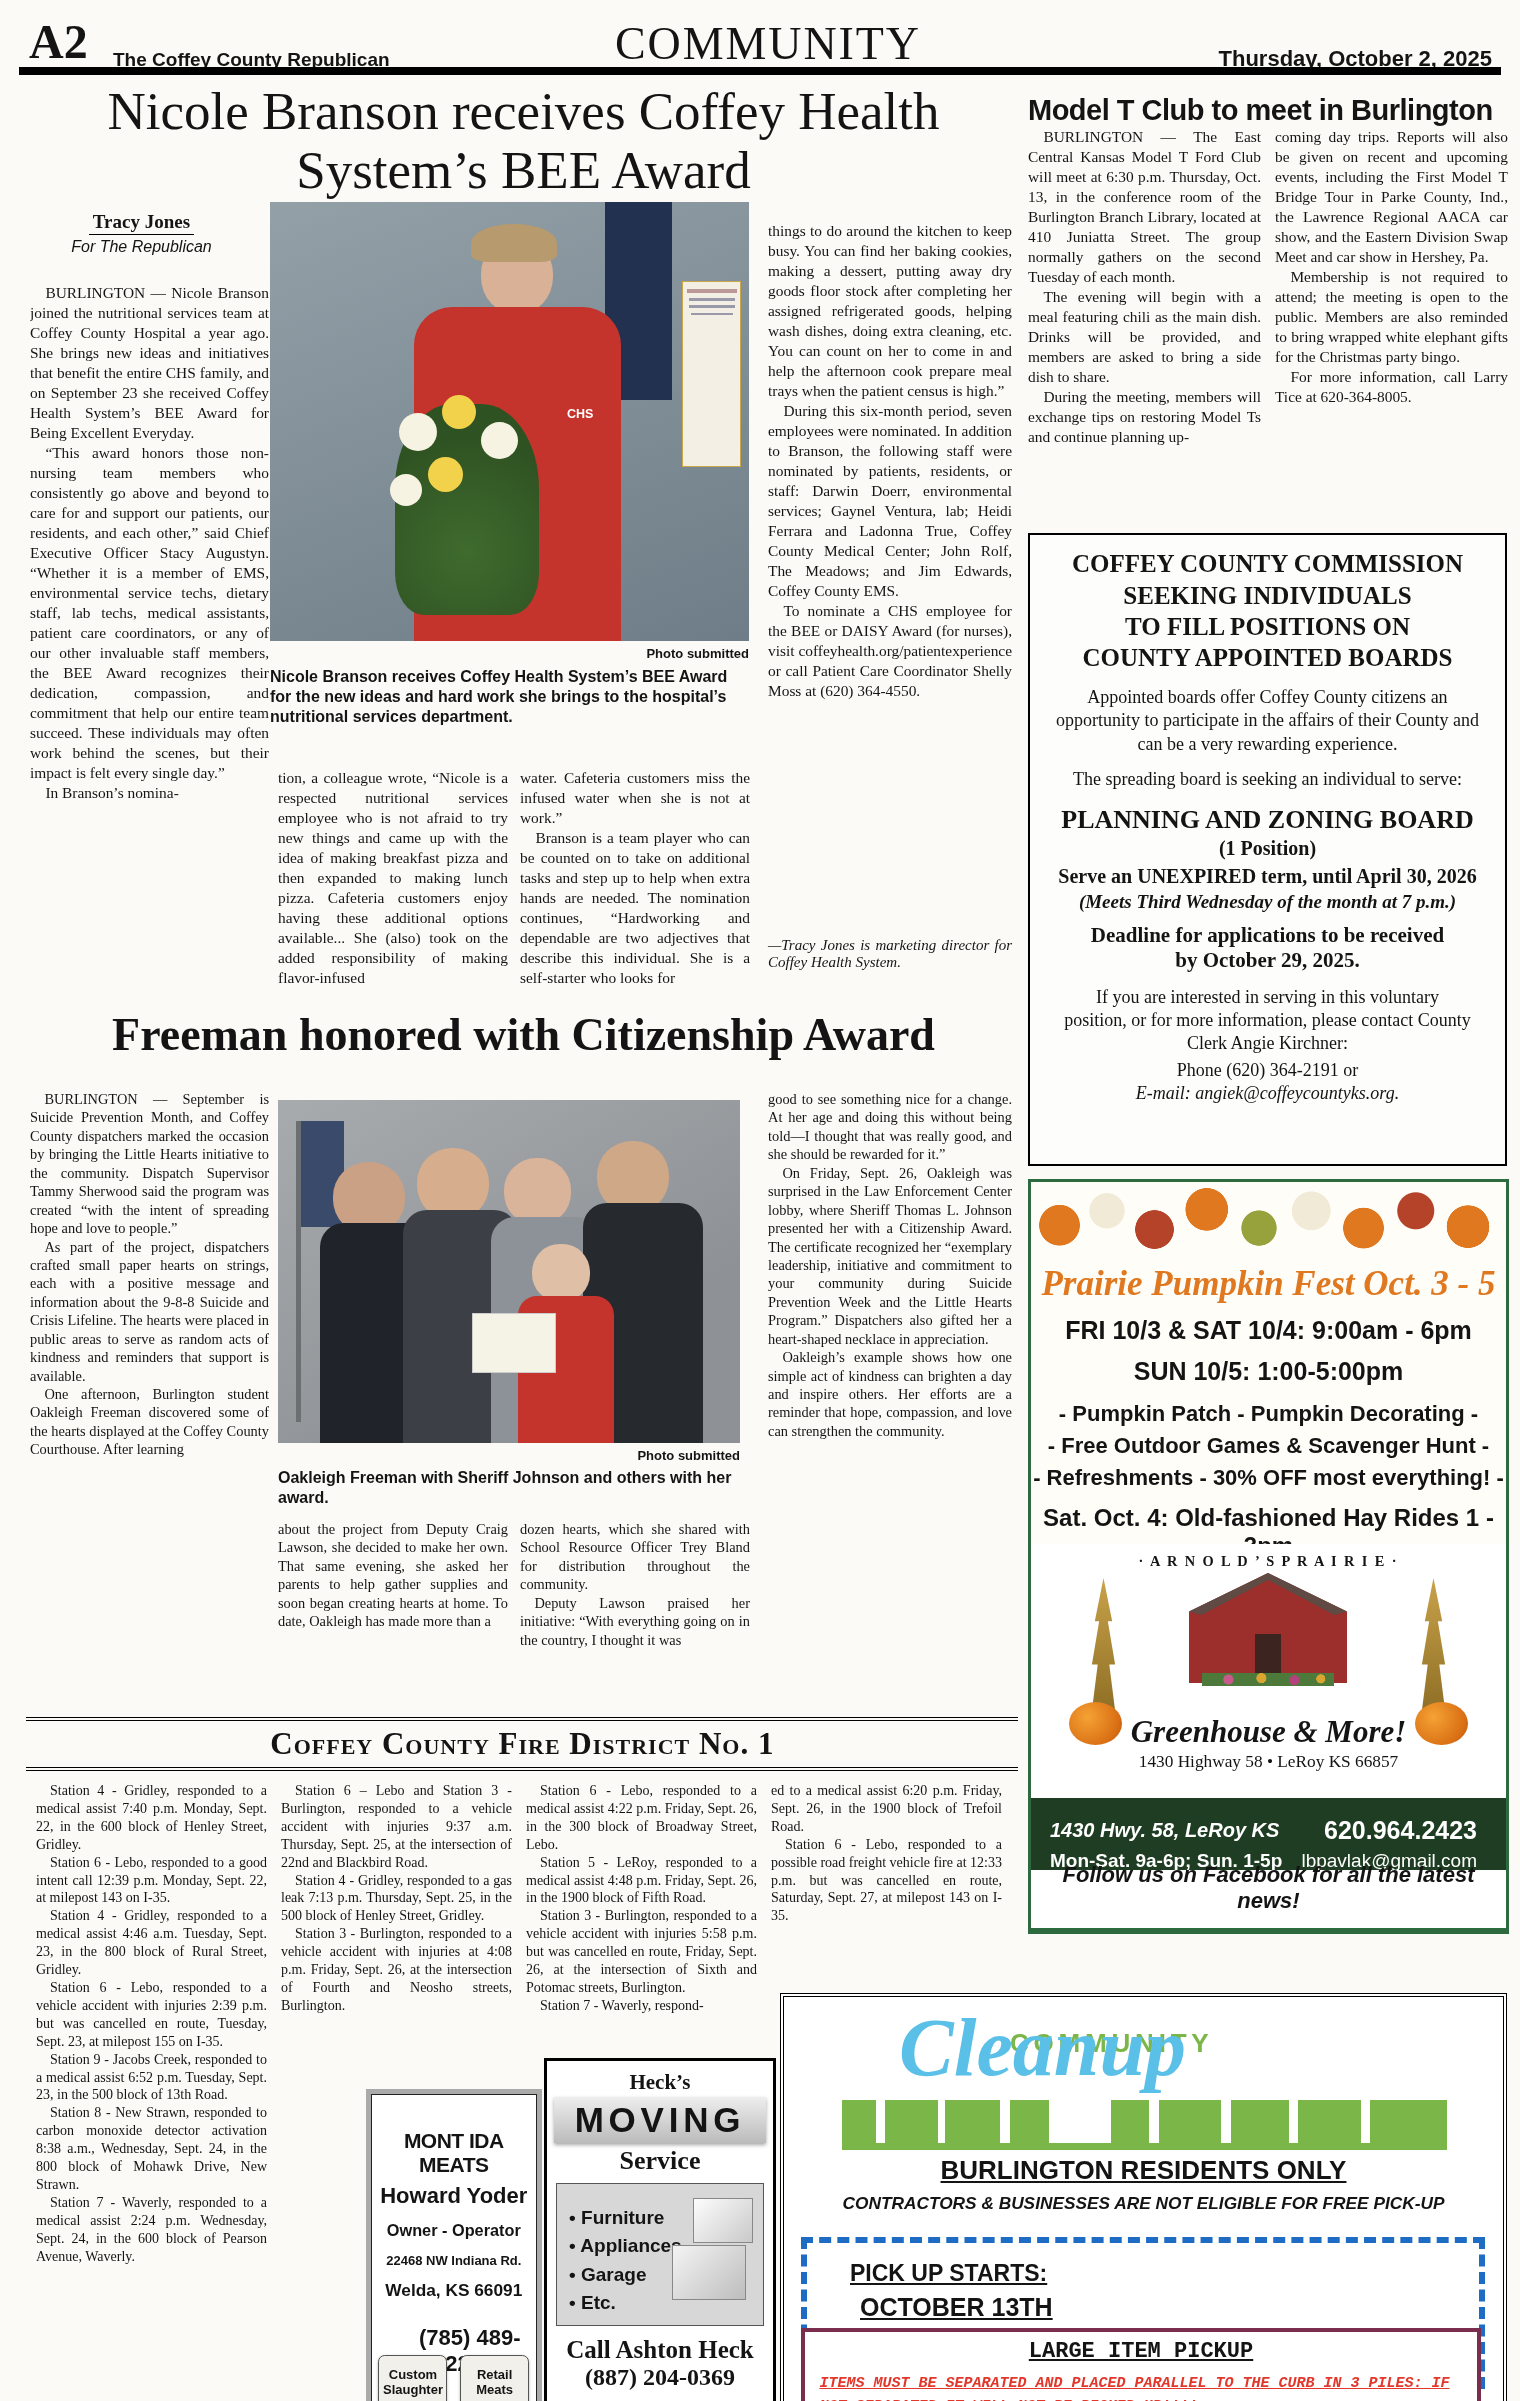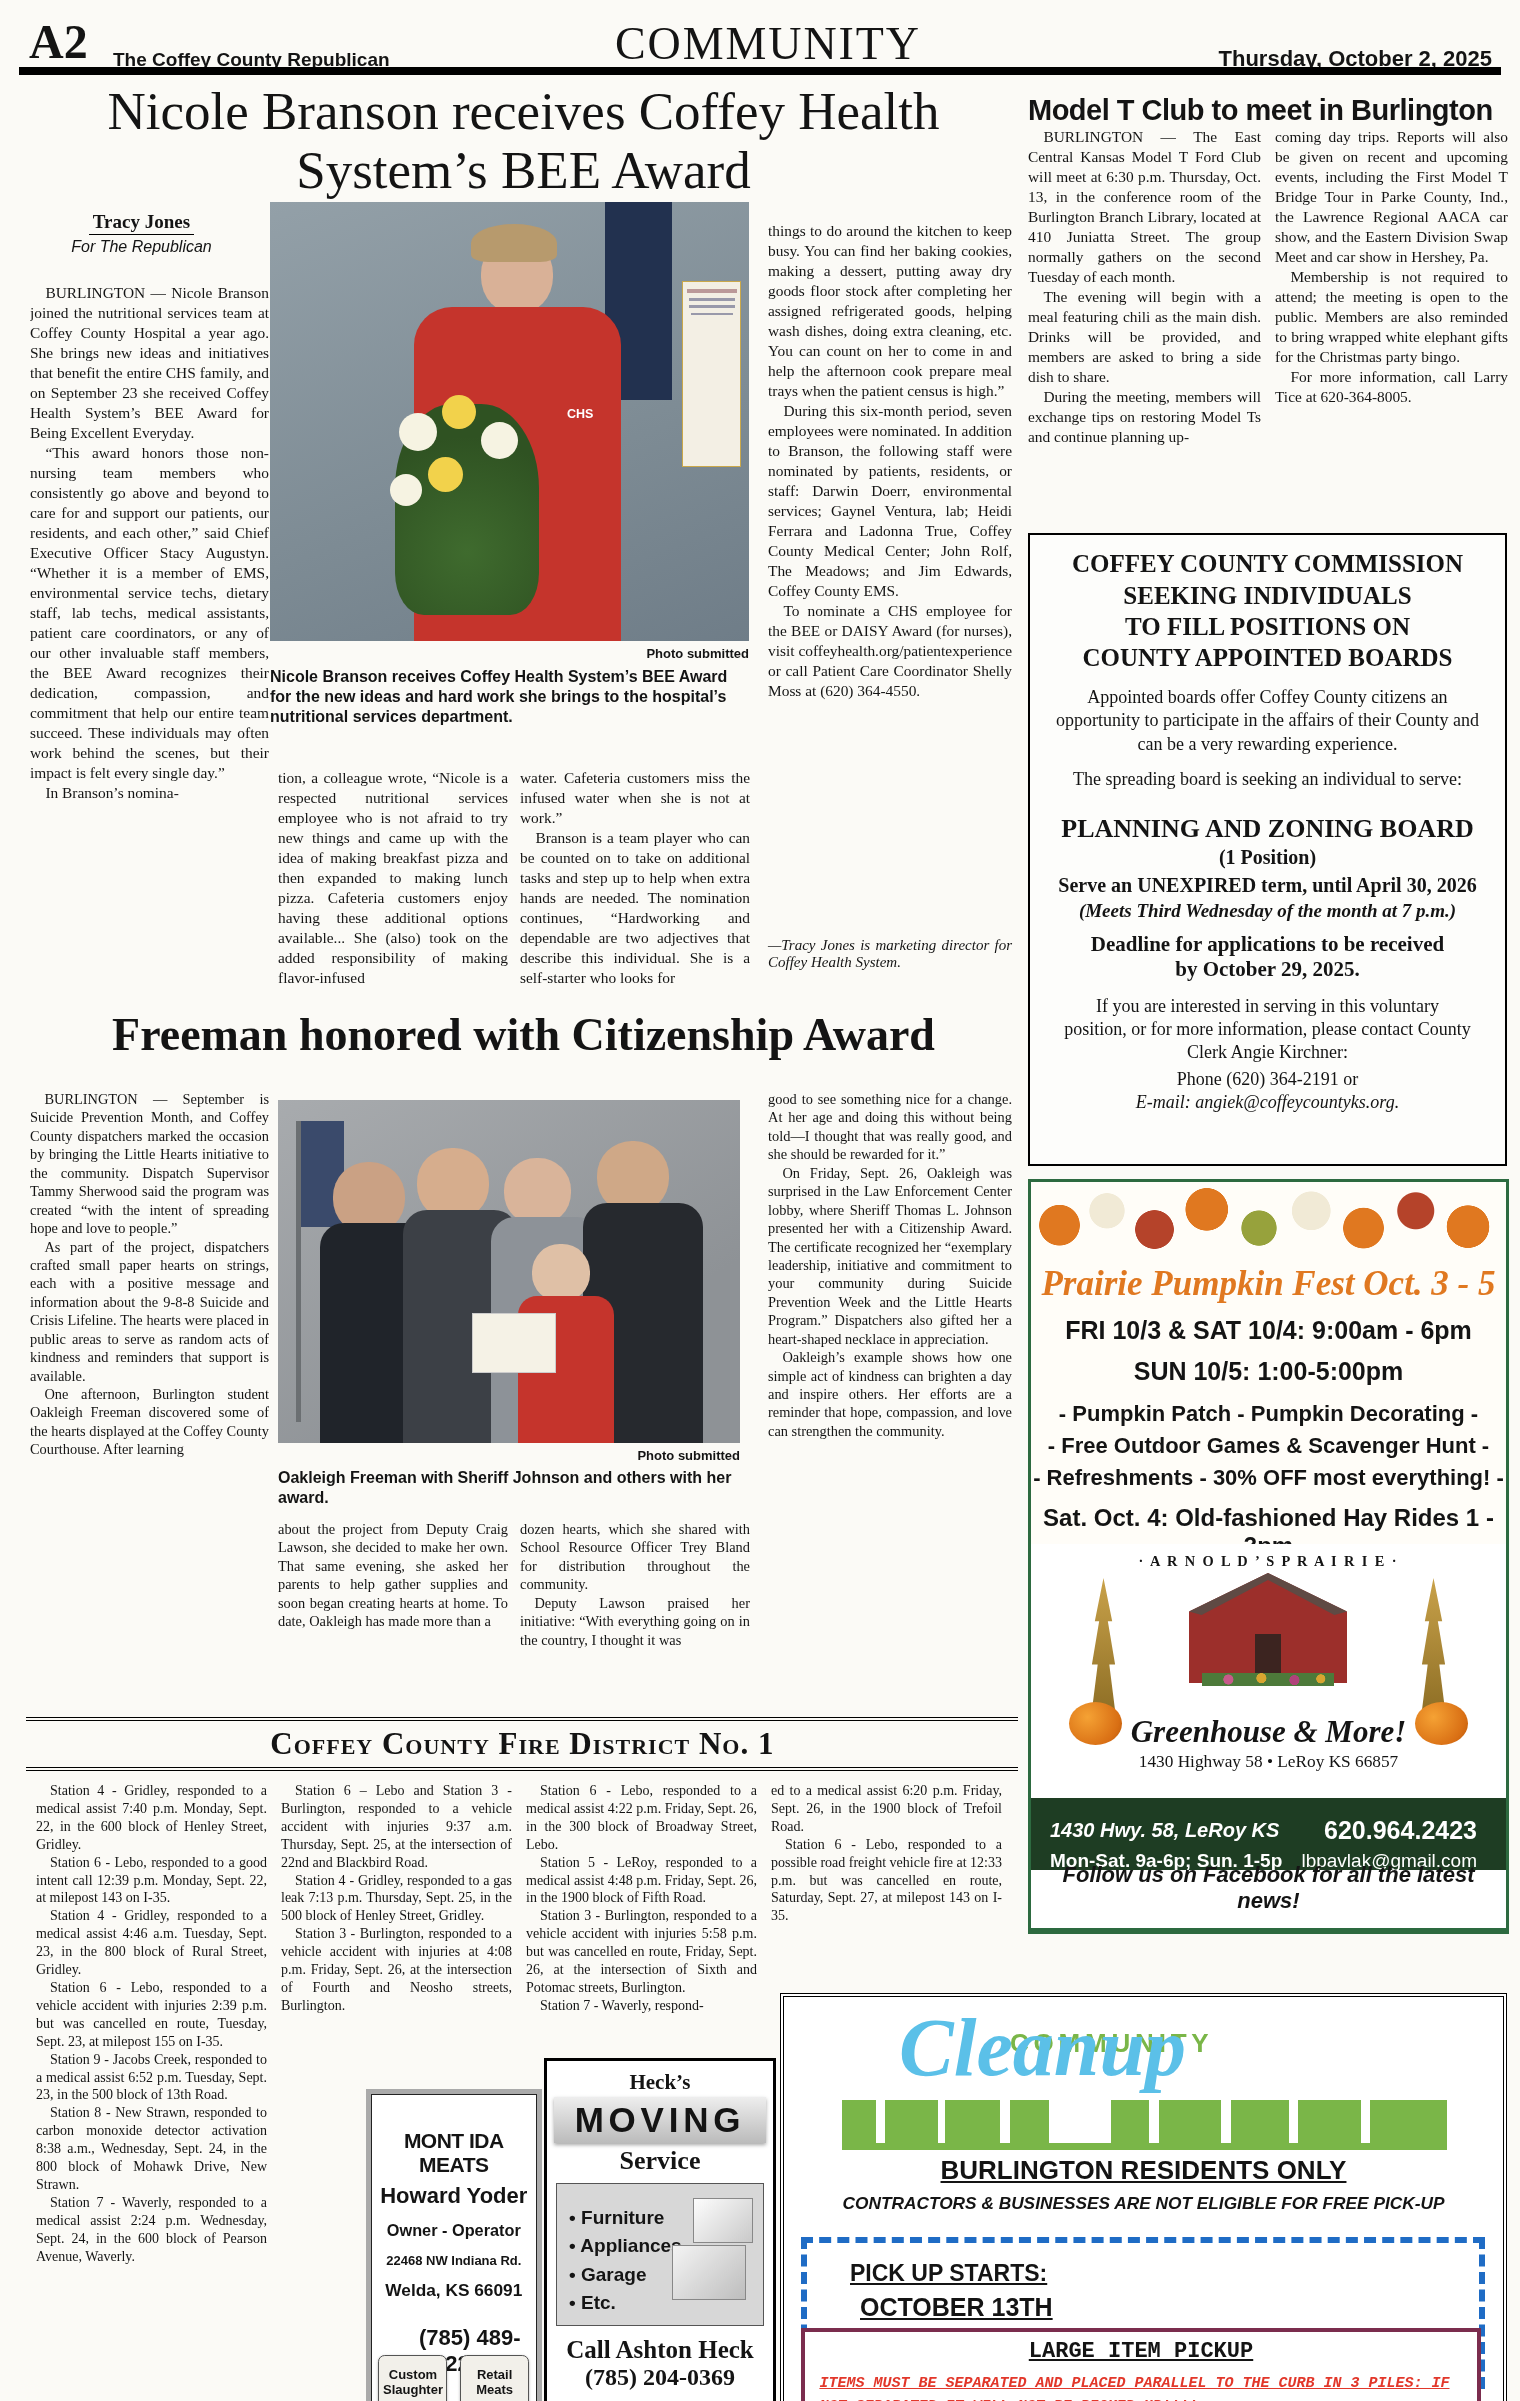--- a/index.html
+++ b/index.html
@@ -83,21 +83,21 @@
 
   <div class="abs boxed" style="left:1028px;top:533px;width:475px;height:629px;background:#fdfdfb;">
     <div class="center" style="margin-top:13.4px;font-size:25px;font-weight:bold;line-height:1.25;">
       <div>COFFEY COUNTY COMMISSION</div>
       <div>SEEKING INDIVIDUALS</div>
       <div>TO FILL POSITIONS ON</div>
       <div>COUNTY APPOINTED BOARDS</div>
     </div>
     <div class="center" style="margin:12.5px 19px 0;font-size:18px;line-height:1.3;">Appointed boards offer Coffey County citizens an opportunity to participate in the affairs of their County and can be a very rewarding experience.</div>
     <div class="center" style="margin:11.5px 29px 0;font-size:18px;line-height:1.3;">The spreading board is seeking an individual to serve:</div>
-    <div class="center" style="margin-top:23px;font-size:26px;font-weight:bold;">PLANNING AND ZONING BOARD</div>
+    <div class="center" style="margin-top:14px;font-size:26px;font-weight:bold;">PLANNING AND ZONING BOARD</div>
     <div class="center" style="margin-top:1.9px;font-size:20px;font-weight:bold;">(1 Position)</div>
     <div class="center" style="margin-top:4.8px;font-size:20px;font-weight:bold;">Serve an UNEXPIRED term, until April 30, 2026</div>
     <div class="center" style="margin-top:2.9px;font-size:19px;font-weight:bold;font-style:italic;">(Meets Third Wednesday of the month at 7 p.m.)</div>
     <div class="center" style="margin-top:10.6px;font-size:21px;font-weight:bold;">Deadline for applications to be received</div>
     <div class="center" style="font-size:21px;font-weight:bold;">by October 29, 2025.</div>
     <div class="center" style="margin:12.5px 34px 0;font-size:18px;line-height:1.3;">If you are interested in serving in this voluntary position, or for more information, please contact County Clerk Angie Kirchner:</div>
     <div class="center" style="margin-top:3.8px;font-size:18px;">Phone (620) 364-2191 or</div>
     <div class="center" style="margin-top:2.9px;font-size:18px;font-style:italic;">E-mail: angiek@coffeycountyks.org.</div>
   </div>
 
@@ -172,21 +172,21 @@
     <div style="font-size:26px;font-weight:bold;">Service</div>
     <div style="margin:6.7px 8.6px 0;background:#d7d7d7;border:1.4px solid #555;padding:7.7px 0 7.7px 12.5px;text-align:left;position:relative;">
       <div class="sans" style="font-size:19px;font-weight:bold;line-height:1.5;white-space:pre-line;">• Furniture
 • Appliances
 • Garage
 • Etc.</div>
       <div class="abs" style="right:10.6px;top:14.4px;width:58px;height:43px;background:linear-gradient(135deg,#fdfdfd,#c9c9c9);border:1px solid #888;"></div>
       <div class="abs" style="right:17.3px;top:61px;width:72px;height:53px;background:linear-gradient(135deg,#f4f4f4,#bdbdbd);border:1px solid #888;"></div>
     </div>
     <div style="margin-top:9.6px;font-size:25px;font-weight:bold;">Call Ashton Heck</div>
-    <div style="font-size:24px;font-weight:bold;">(785) 204-0369</div>
+    <div style="font-size:24px;font-weight:bold;">(887) 204-0369</div>
   </div>
 
   <div class="abs" style="left:1028px;top:1179px;width:475px;height:749px;border:3.8px solid #2d6a40;background:#fffdf8;">
     <div class="abs" style="left:0;top:0;width:100%;height:72px;background:
            radial-gradient(circle at 6% 60%, #e07820 20px, transparent 20.7px),
            radial-gradient(circle at 16% 40%, #f1ead6 17.3px, transparent 18px),
            radial-gradient(circle at 26% 66%, #b5432a 19px, transparent 19.7px),
            radial-gradient(circle at 37% 38%, #e07820 21px, transparent 21.6px),
            radial-gradient(circle at 48% 64%, #97a23c 17.3px, transparent 18px),
            radial-gradient(circle at 59% 40%, #f1ead6 19px, transparent 19.7px),

